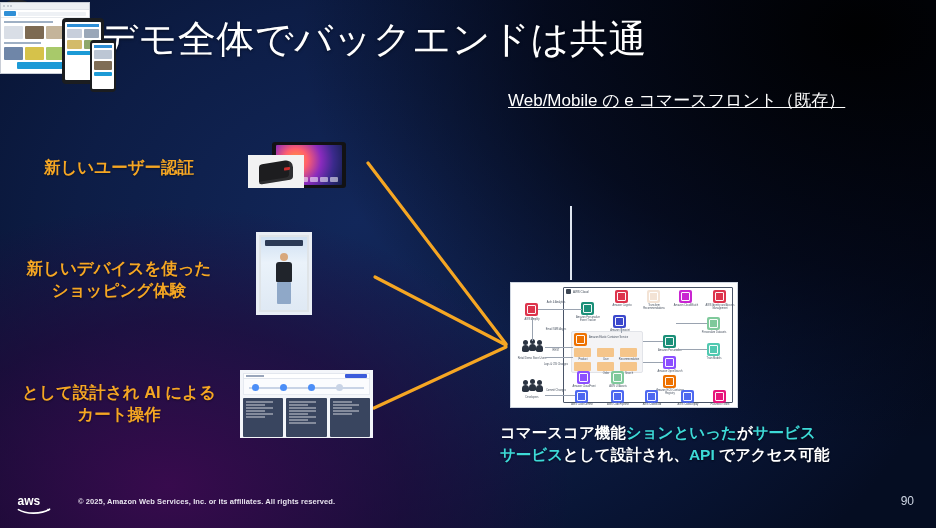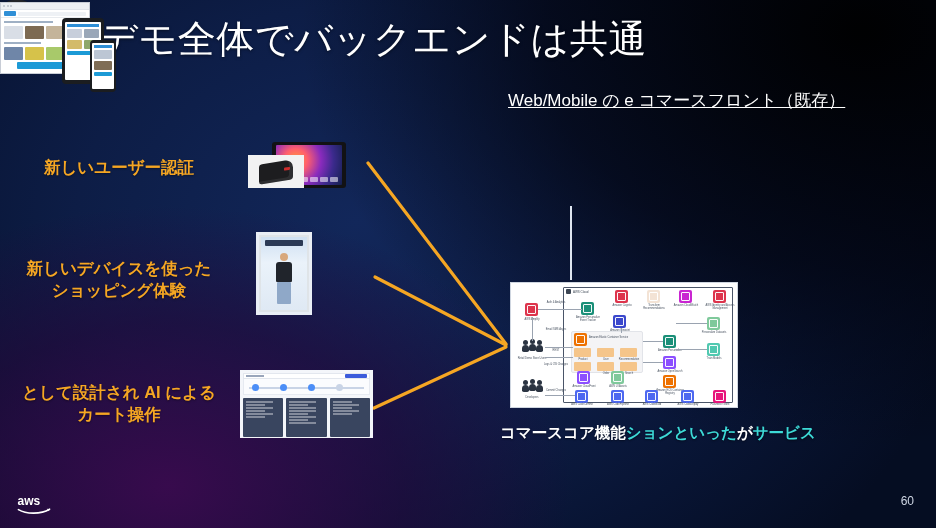--- a/index.html
+++ b/index.html
@@ -509,22 +509,26 @@
 CW
 Changes</div>
     <div class="ntxt" style="left:30px; top:106px;">Commit
 Changes</div>
   </div>
 
   <div class="cap3">
     <div>
       <span>コマースコア機能</span><span class="cy">ションといった</span><span>が</span><span class="cy">サービス</span>
     </div>
+    <div>
+      <span class="cy">サービス</span><span>として設計され、</span><span class="cy">API</span><span> でアクセス可能</span>
+    </div>
   </div>
 
   <svg class="foot-logo" viewBox="0 0 100 56">
     <text x="4" y="30" font-family="Liberation Sans, sans-serif" font-size="30" font-weight="bold" fill="#ffffff">aws</text>
     <path d="M6 42 C 26 54, 62 54, 84 41" stroke="#ffffff" stroke-width="4" fill="none" stroke-linecap="round"></path>
     <path d="M84 41 l -7 -1 l 5 6 z" fill="#ffffff"></path>
   </svg>
-  <div class="pageno">60</div>
+  <div class="foot-txt">© 2025, Amazon Web Services, Inc. or its affiliates. All rights reserved.</div>
+  <div class="pageno">90</div>
 
 </div>
 
 </body></html>

